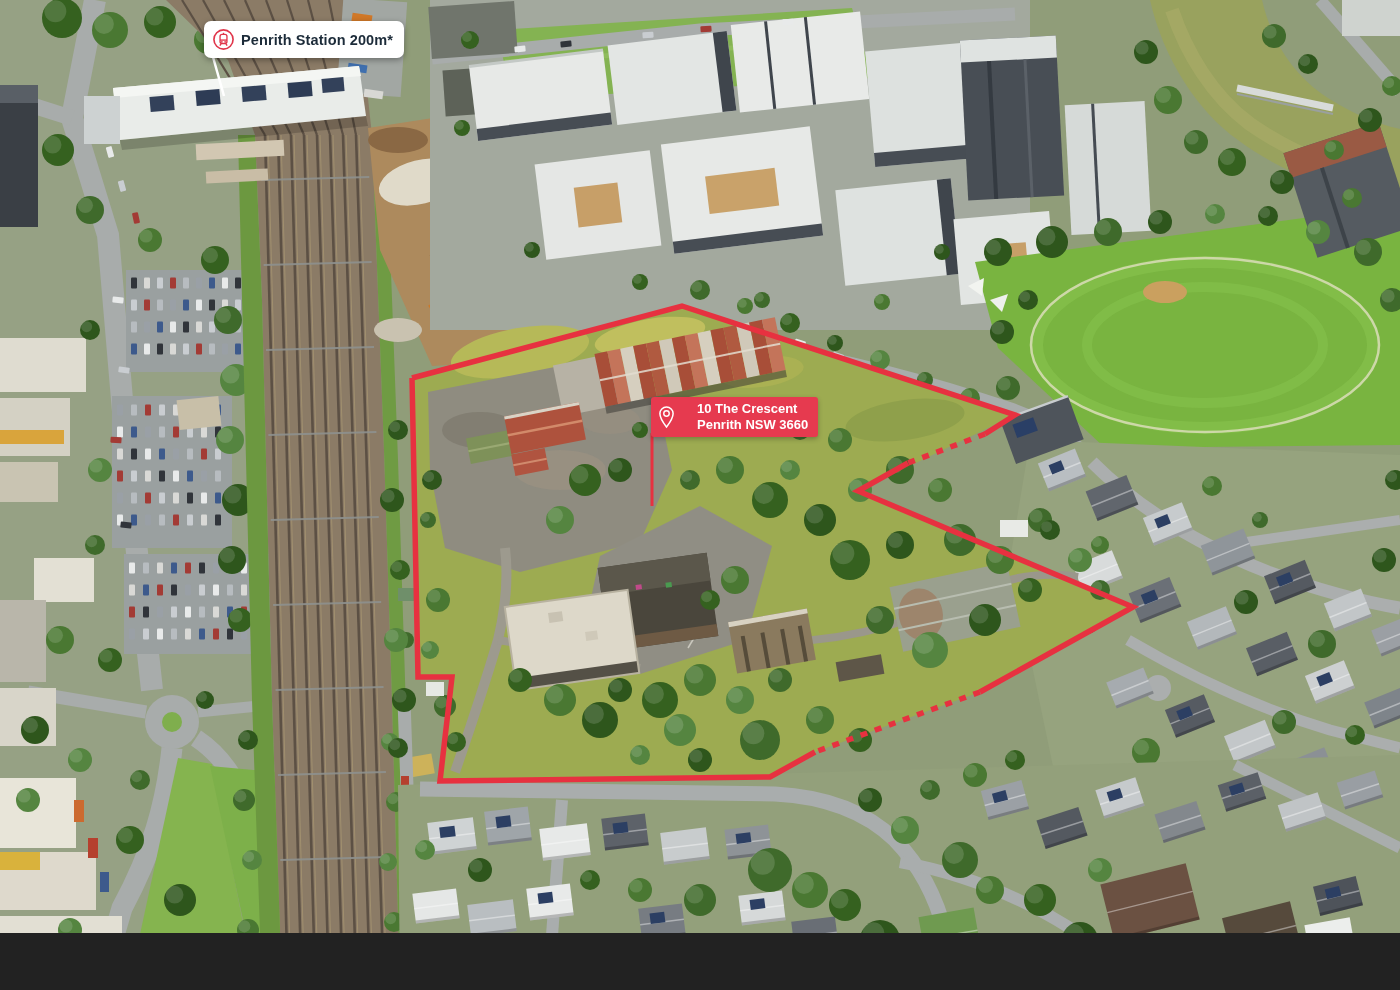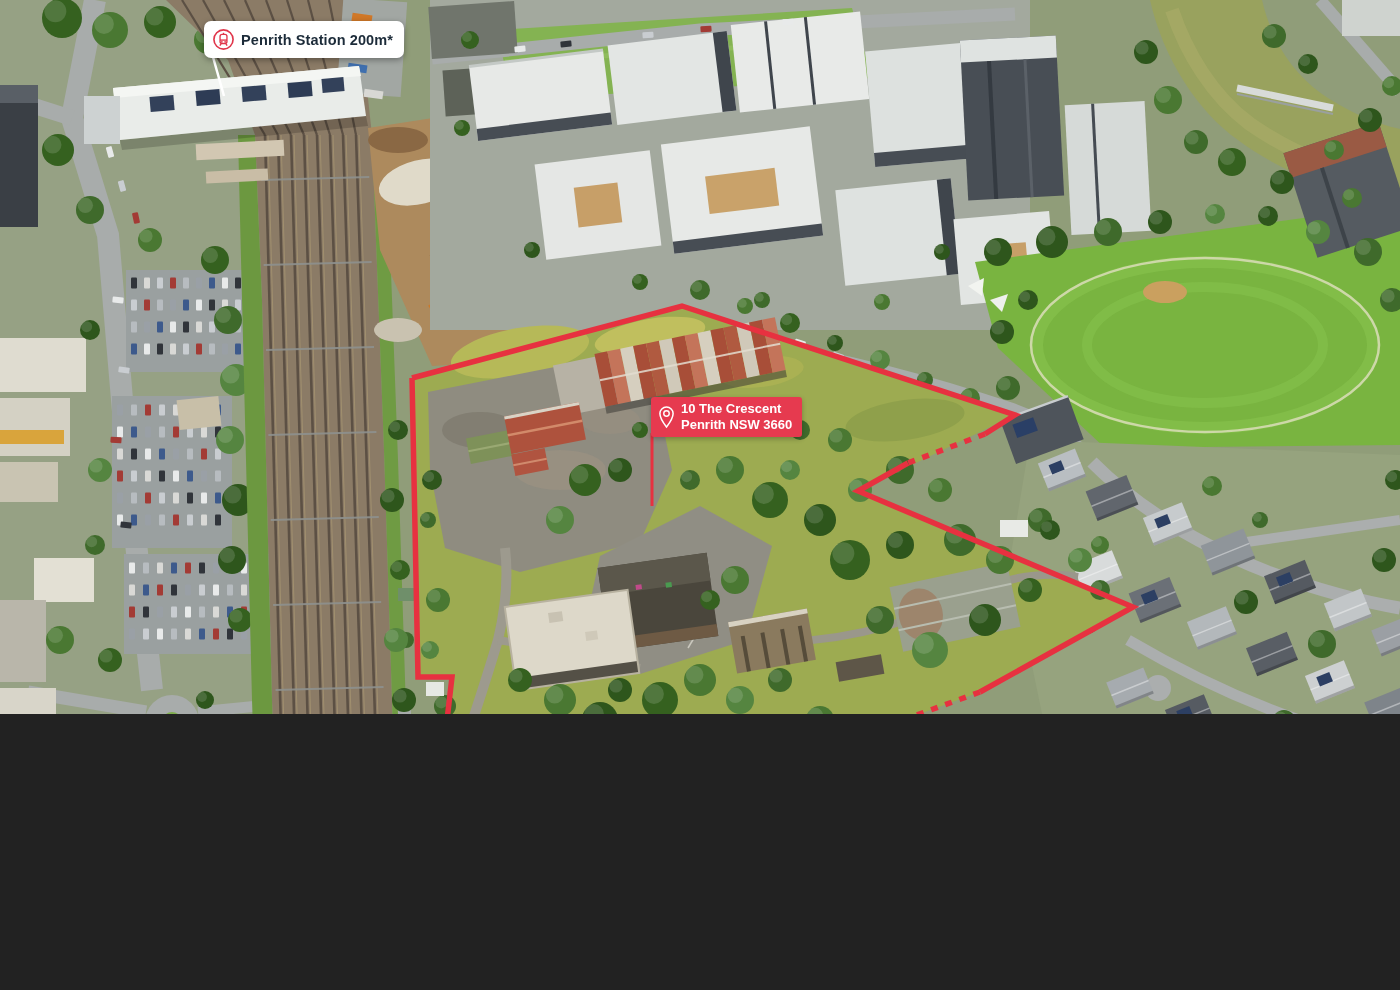--- a/index.html
+++ b/index.html
@@ -1,24 +1,24 @@
 <!DOCTYPE html>
 <html style="--accent-red: #e63a4f; --boundary-red: #e73140; --badge-text: #1c2b39;"><head>
 <meta charset="utf-8">
 <style>
   html,body{margin:0;padding:0;background:#222;}
-  .stage{position:relative;width:1400px;height:714px;overflow:hidden;
+  .stage{position:relative;width:1400px;height:933px;overflow:hidden;
          font-family:"Liberation Sans",sans-serif;background:#8a9a6a;}
   .stage svg.scene{position:absolute;inset:0;display:block;}
   .badge{position:absolute;display:flex;align-items:center;}
   .station-badge{left:204px;top:21px;height:37px;background:#fff;border-radius:7px;
     padding:0 11px 0 8px;gap:6px;box-shadow:0 2px 6px rgba(0,0,0,.35);
     font-size:14.5px;font-weight:700;color:var(--badge-text,#1c2b39);letter-spacing:.1px;white-space:nowrap;}
   .site-badge{left:651px;top:397px;background:var(--accent-red,#e63a4f);color:#fff;
-    padding:4px 10px 4px 7px;border-radius:3px;gap:6px;box-shadow:0 2px 5px rgba(0,0,0,.25);}
+    padding:4px 10px 4px 7px;border-radius:3px;gap:22px;box-shadow:0 2px 5px rgba(0,0,0,.25);}
   .site-badge .addr{font-size:13px;font-weight:700;line-height:1.22;white-space:nowrap;}
   .disclaimer{position:absolute;left:1295px;top:967px;font-size:10px;color:rgba(255,255,255,.95);
     text-shadow:0 0 3px rgba(0,0,0,.4);white-space:nowrap;}
   .icon{flex:0 0 auto;display:block;}
 </style>
 </head>
 <body>
 
 <div class="stage">
 

